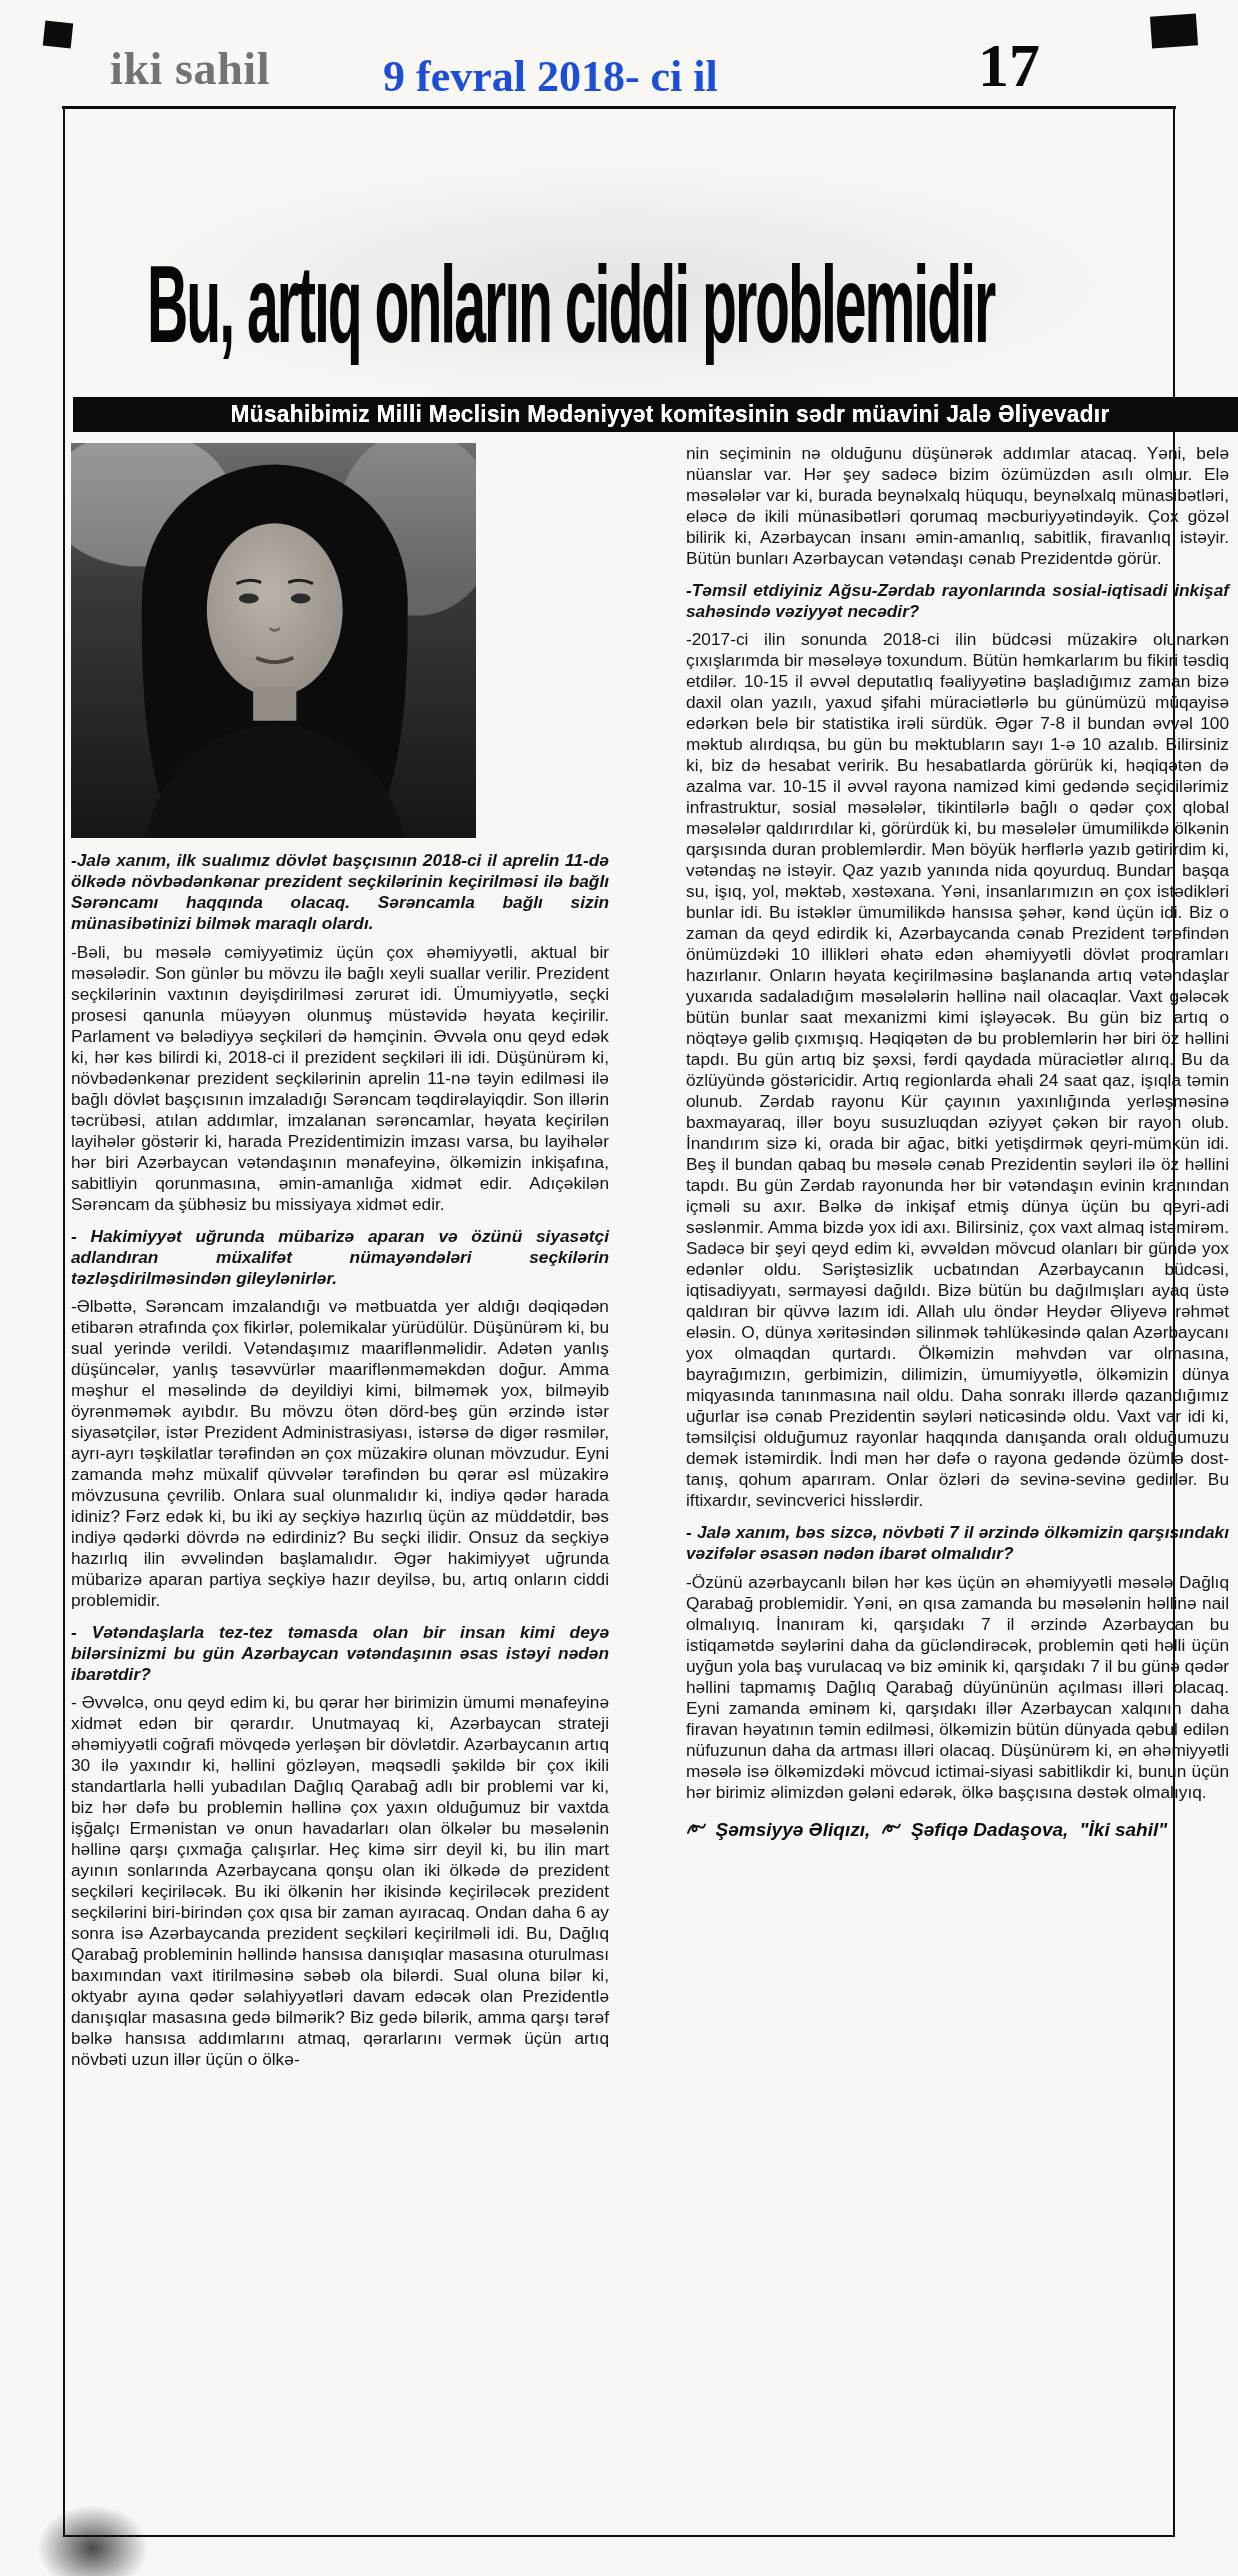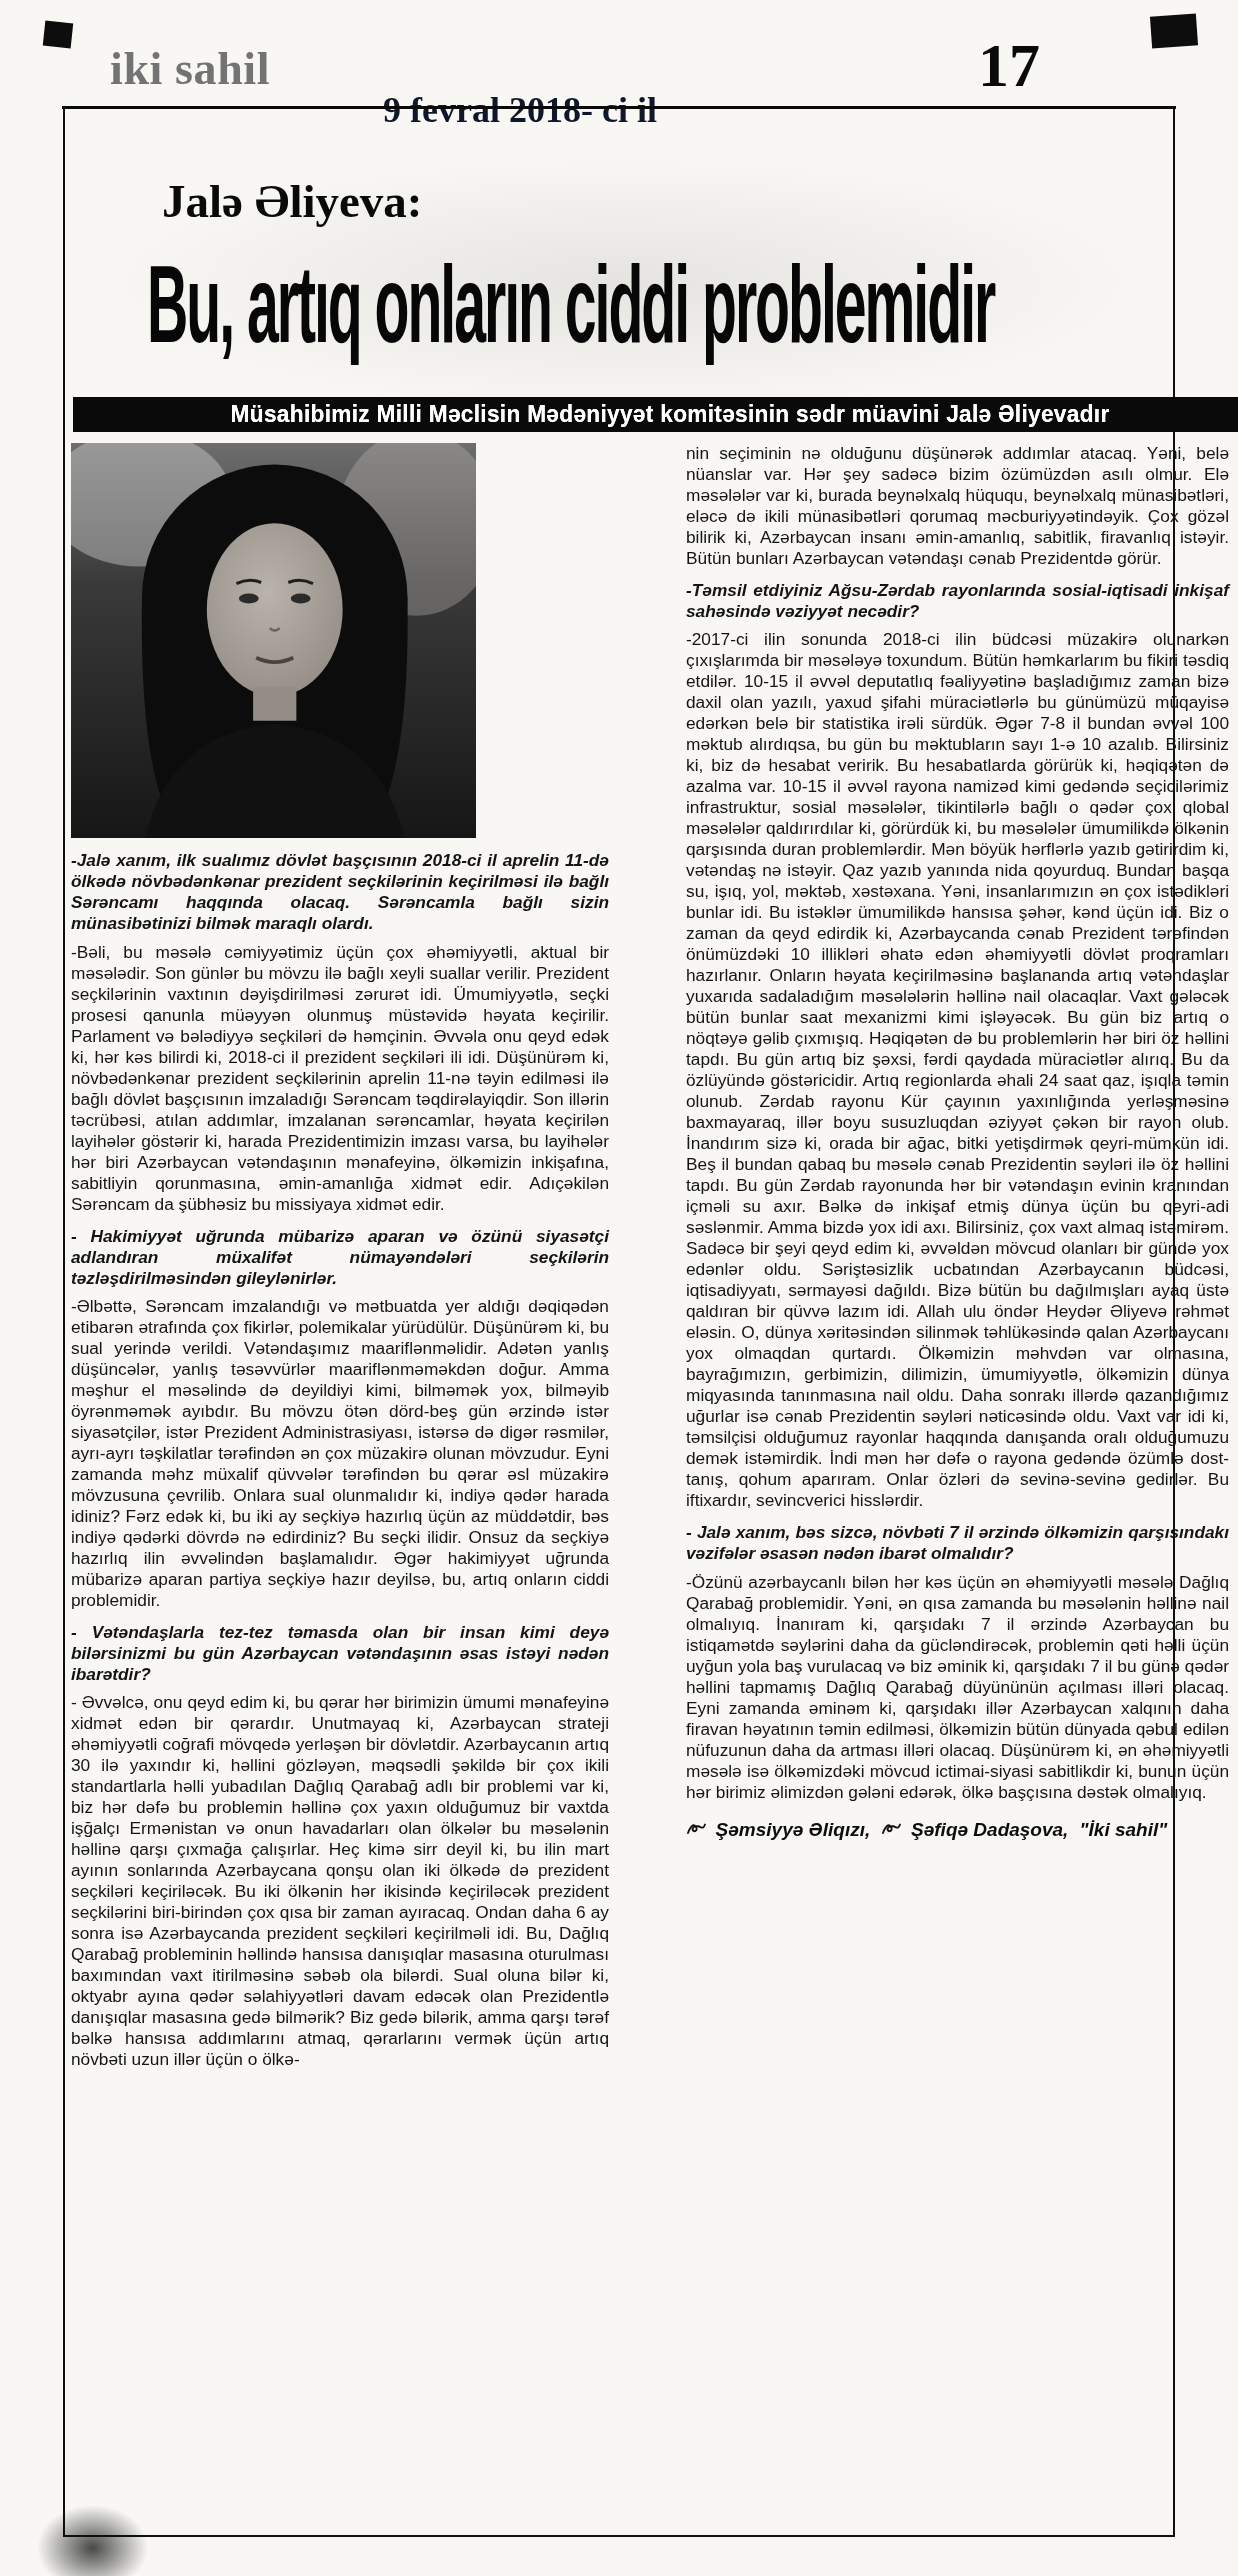--- a/index.html
+++ b/index.html
@@ -12,21 +12,21 @@
   #page{position:absolute;inset:0;}
   
   .corner{position:absolute;background:#0d0d0d;}
   .smudge{position:absolute;background:radial-gradient(closest-side,#2a2a2a,rgba(40,40,40,0));opacity:.85;}
   .headline-haze{position:absolute;left:93px;top:154px;width:1061px;height:259px;
     background:radial-gradient(closest-side,rgba(60,60,60,.10),rgba(60,60,60,0));}
   
   .masthead-title{position:absolute;left:110px;top:42px;font-family:"Liberation Serif",serif;
     font-weight:700;font-size:46px;letter-spacing:0.6px;color:#737373;}
   .masthead-date{position:absolute;left:383px;top:51px;font-family:"Liberation Serif",serif;
-    font-weight:700;font-size:36px;color:#0f172a;margin-top:38px;}
+    font-weight:700;font-size:44px;color:#1d4ed8;}
   .page-number{position:absolute;left:978px;top:30px;font-family:"Liberation Serif",serif;
     font-weight:700;font-size:62px;color:#0a0a0a;}
   .header-rule{position:absolute;left:62px;top:106px;width:1114px;height:3.1px;background:#0a0a0a;}
   .frame-left{position:absolute;left:63px;top:106px;width:1.9px;height:2431px;background:#0f0f0f;}
   .frame-right{position:absolute;left:1173px;top:106px;width:1.9px;height:2431px;background:#0f0f0f;}
   .frame-bottom{position:absolute;left:63px;top:2535px;width:1112px;height:1.9px;background:#0f0f0f;}
   
   .kicker{position:absolute;left:162px;top:174px;font-family:"Liberation Serif",serif;
     font-weight:600;font-size:47px;color:#0a0a0a;}
   .headline{position:absolute;left:147px;top:242px;font-family:"Liberation Sans",sans-serif;
@@ -62,21 +62,20 @@
   <div class="headline-haze"></div>
 
   <div class="masthead-title">iki sahil</div>
   <div class="masthead-date">9 fevral 2018- ci il</div>
   <div class="page-number">17</div>
   <div class="header-rule"></div>
   <div class="frame-left"></div>
   <div class="frame-right"></div>
   <div class="frame-bottom"></div>
 
-  <div class="kicker">Jalə Əliyeva:</div>
   <div class="headline">Bu, artıq onların ciddi problemidir</div>
   <div class="subhead-bar">
     <span>Müsahibimiz Milli Məclisin Mədəniyyət komitəsinin sədr müavini Jalə Əliyevadır</span>
   </div>
 
   <div class="col" id="col-left">
     <svg class="photo" viewBox="0 0 656 640" preserveAspectRatio="none">
       <defs>
         <linearGradient id="bgGrad" x1="0" y1="0" x2="0" y2="1">
           <stop offset="0" stop-color="#6e6e6e"></stop>

